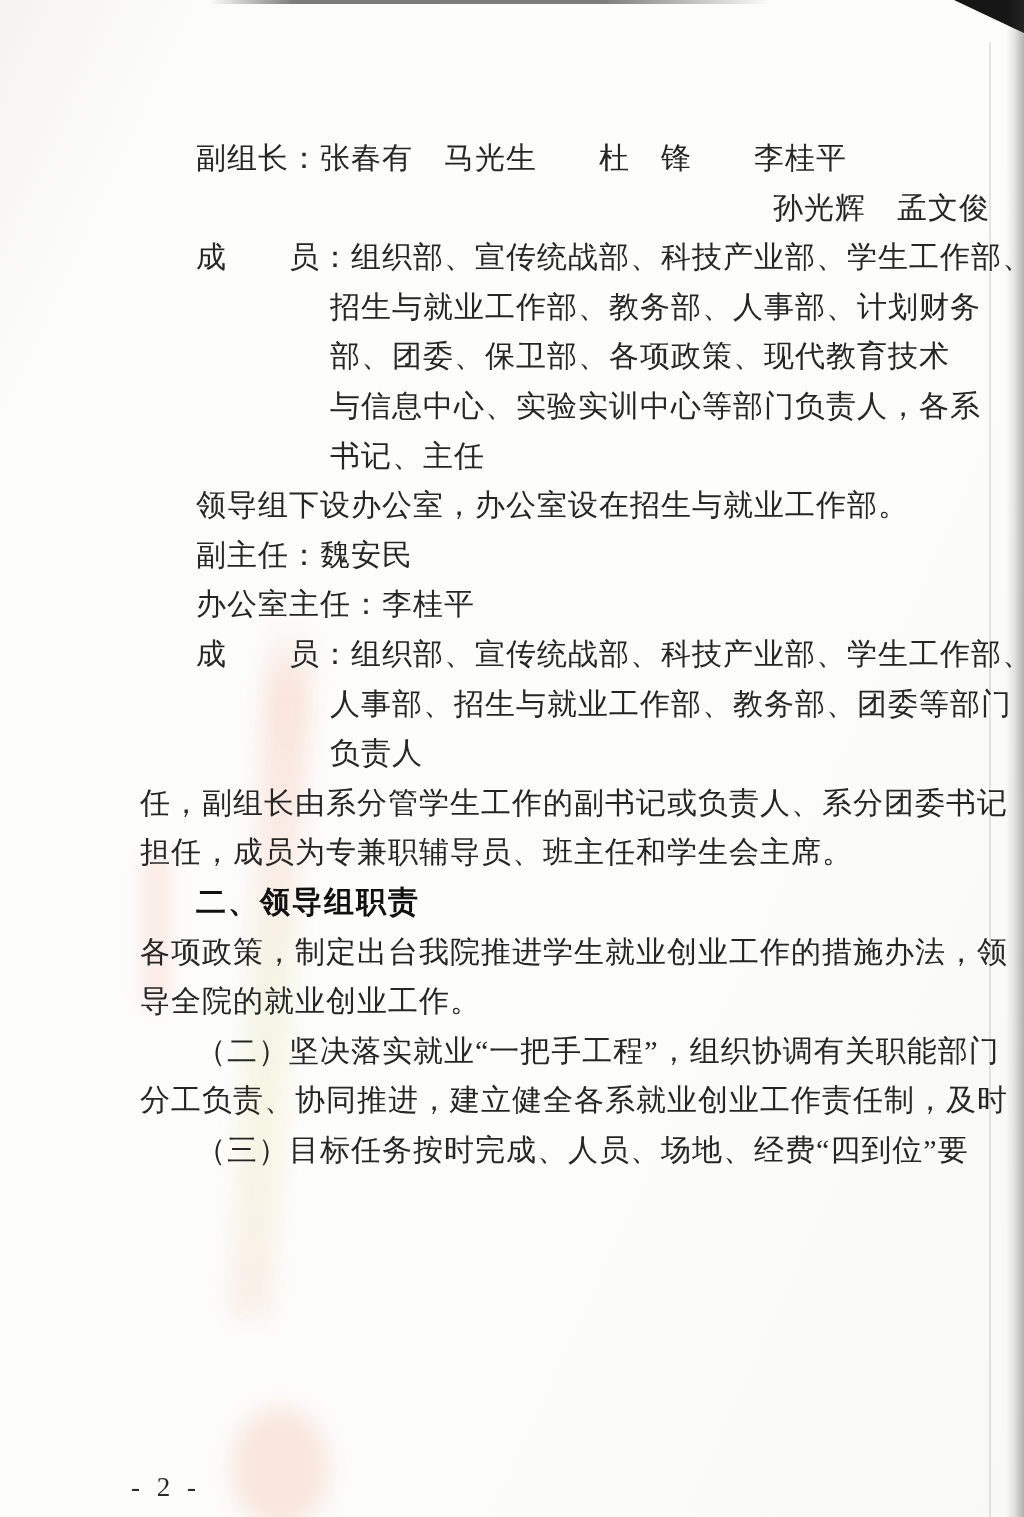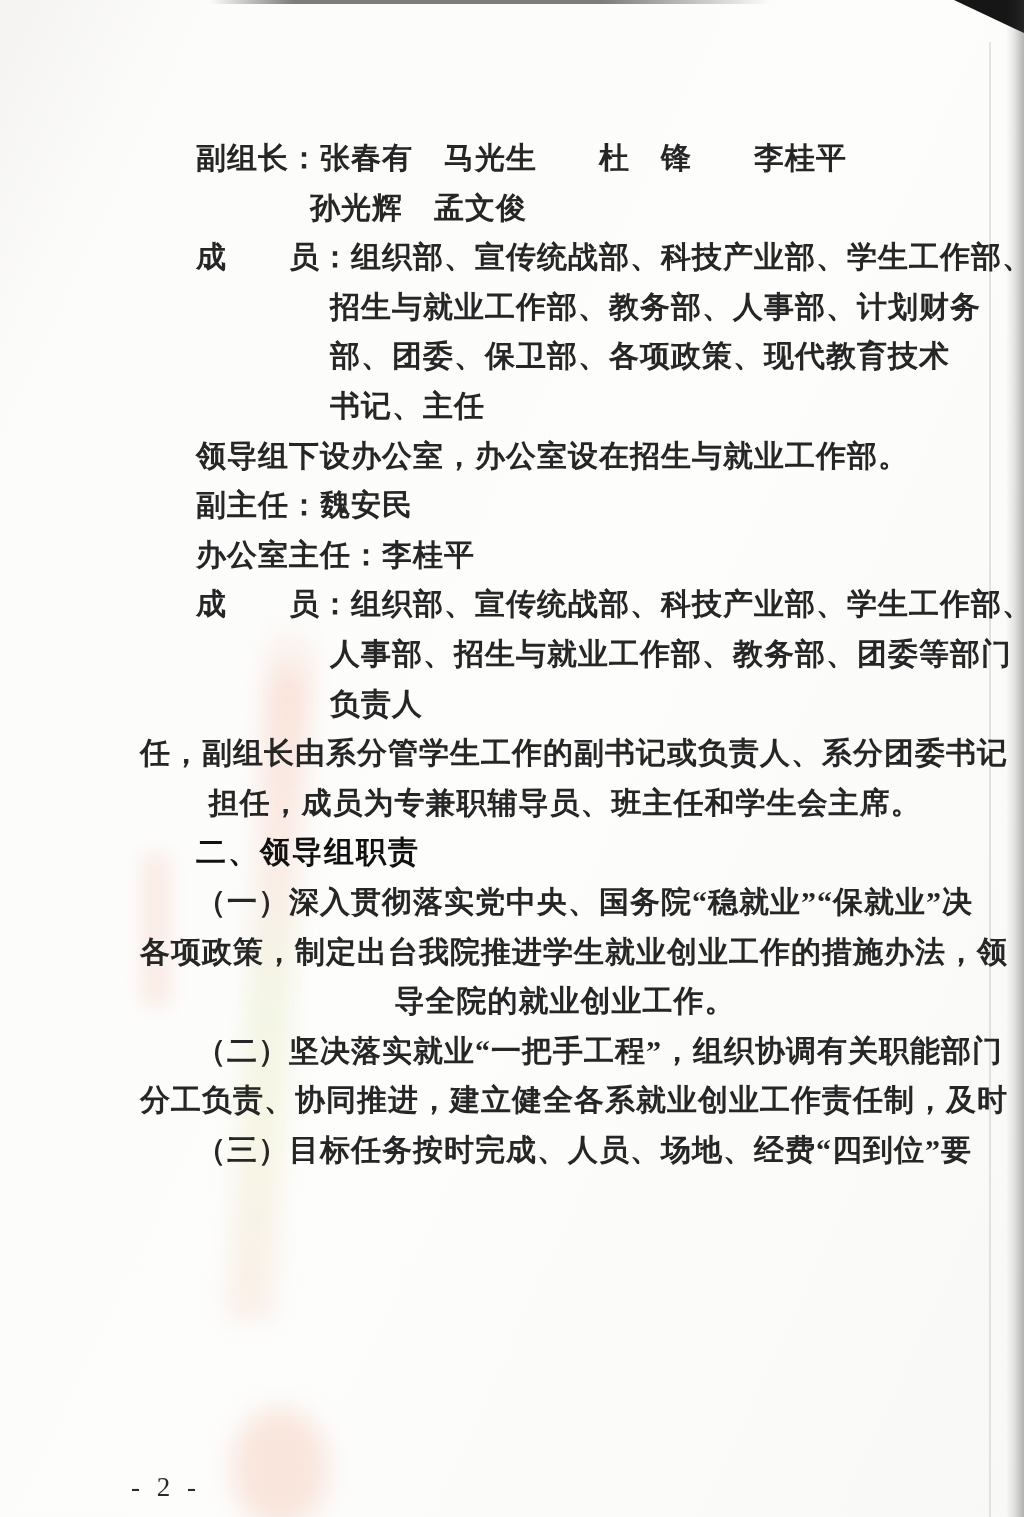--- a/index.html
+++ b/index.html
@@ -80,26 +80,25 @@
     left: 140px; top: 133px;
     width: 850px;
     font-size: 30px;
     line-height: 49.6px;
     letter-spacing: 1px;
     color: #262626;
   }
   .line {
     white-space: pre;
     height: 49.6px;
-    font-weight: bold;
   }
-  .indent-flush { padding-left: 0; text-align: center; }
+  .indent-flush { padding-left: 0; }
   .indent-para  { padding-left: 56px; }
   .indent-hang  { padding-left: 190px; }
-  .indent-name2 { padding-left: 170px; }
+  .indent-name2 { padding-left: 170px; text-align: right; }
   .bold {
     font-family: Liberation Sans, sans-serif;
     font-weight: 700;
     letter-spacing: 2px;
     color: #111;
   }
   .page-number {
     position: absolute;
     left: 131px; top: 1472px;
     font-size: 27px;
@@ -119,31 +118,31 @@
   <div class="streak-main"></div>
   <div class="streak-side"></div>
   <div class="streak-bottom"></div>
 
   <div class="doc-body">
       <div class="line indent-para">副组长：张春有　马光生　　杜　锋　　李桂平</div>
       <div class="line indent-name2">孙光辉　孟文俊</div>
       <div class="line indent-para">成　　员：组织部、宣传统战部、科技产业部、学生工作部、</div>
       <div class="line indent-hang">招生与就业工作部、教务部、人事部、计划财务</div>
       <div class="line indent-hang">部、团委、保卫部、各项政策、现代教育技术</div>
+      <div class="line indent-hang">与信息中心、实验实训中心等部门负责人，各系</div>
       <div class="line indent-hang">书记、主任</div>
       <div class="line indent-para">领导组下设办公室，办公室设在招生与就业工作部。</div>
       <div class="line indent-para">副主任：魏安民</div>
       <div class="line indent-para">办公室主任：李桂平</div>
       <div class="line indent-para">成　　员：组织部、宣传统战部、科技产业部、学生工作部、</div>
       <div class="line indent-hang">人事部、招生与就业工作部、教务部、团委等部门</div>
       <div class="line indent-hang">负责人</div>
       <div class="line indent-flush">任，副组长由系分管学生工作的副书记或负责人、系分团委书记</div>
       <div class="line indent-flush">担任，成员为专兼职辅导员、班主任和学生会主席。</div>
       <div class="line indent-para bold">二、领导组职责</div>
-      <div class="line indent-para">（一）深入贯彻落实党中央、国务院“稳就业”“保就业”决</div>
       <div class="line indent-flush">各项政策，制定出台我院推进学生就业创业工作的措施办法，领</div>
       <div class="line indent-flush">导全院的就业创业工作。</div>
       <div class="line indent-para">（二）坚决落实就业“一把手工程”，组织协调有关职能部门</div>
       <div class="line indent-flush">分工负责、协同推进，建立健全各系就业创业工作责任制，及时</div>
       <div class="line indent-para">（三）目标任务按时完成、人员、场地、经费“四到位”要</div>
     </div>
 
   <div class="page-number">- 2 -</div>
 </div>
 

